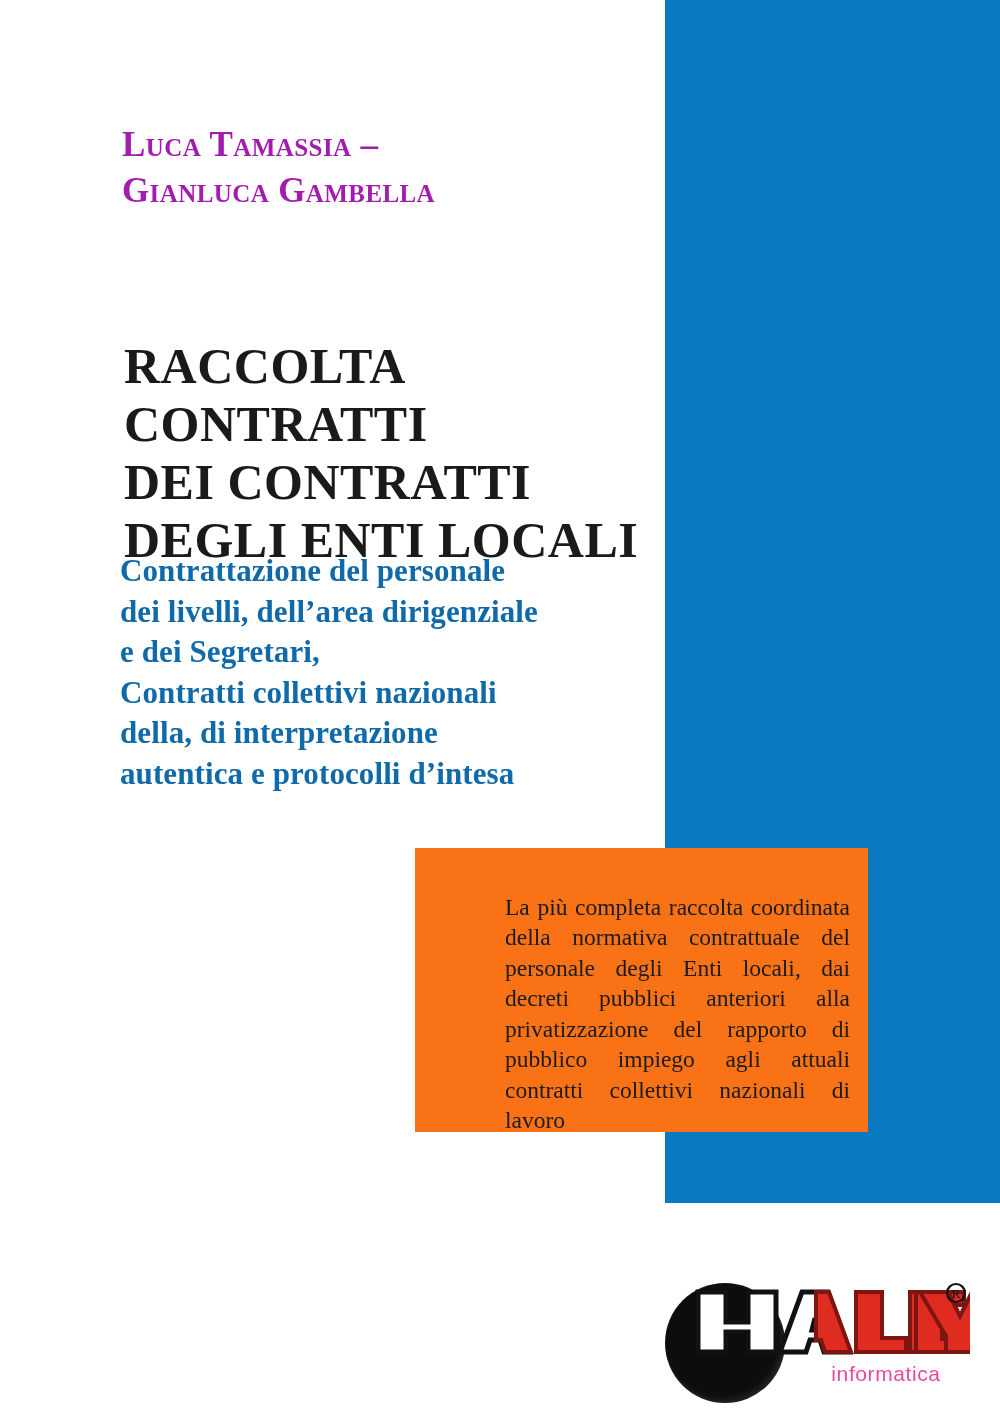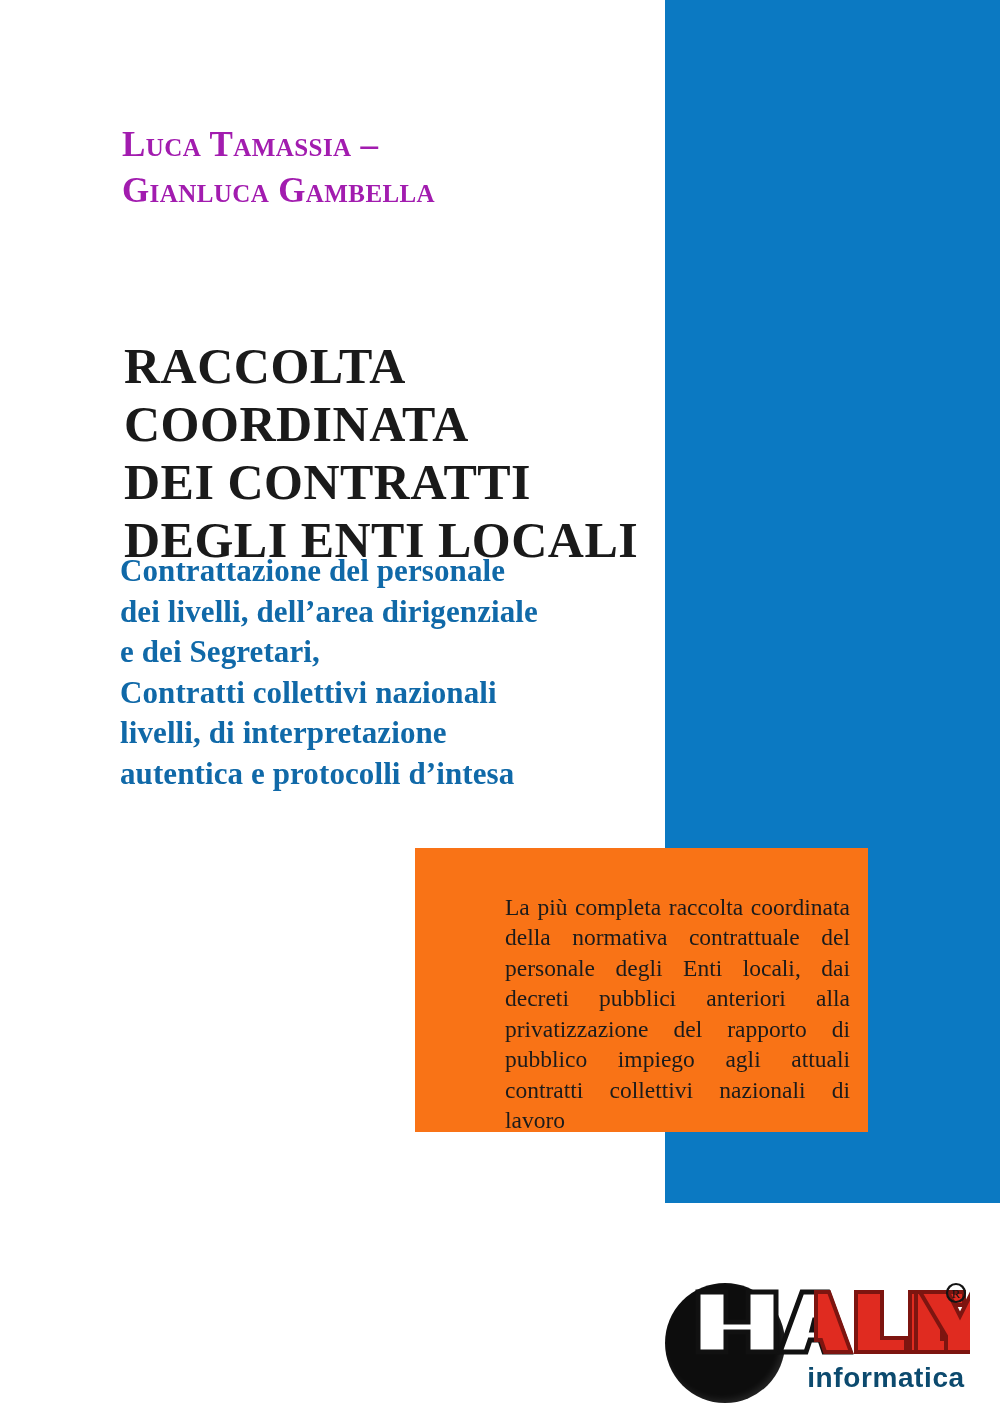--- a/index.html
+++ b/index.html
@@ -122,52 +122,52 @@
     top: 0px;
     width: 310px;
     height: 128px;
   }
   #logo-sub {
     position: absolute;
     left: 142px;
     top: 86px;
     width: 168px;
     text-align: center;
-    color: #0c4a6e;
+    color: #ec4899;
     font-family: "Liberation Sans", sans-serif;
-    font-weight: bold;
-    font-size: 28px;
+    font-weight: normal;
+    font-size: 21px;
     letter-spacing: 0.6px;
   }
 </style>
 </head>
 <body>
 
 <div id="cover">
 
   <div id="blue-band"></div>
 
   <div id="authors">
     <span class="aline">Luca Tamassia –</span>
     <span class="aline">Gianluca Gambella</span>
   </div>
 
   <h1 id="title">
     <span class="tline">RACCOLTA</span>
-    <span class="tline">COORDINATA</span>
+    <span class="tline">CONTRATTI</span>
     <span class="tline">DEI CONTRATTI</span>
     <span class="tline">DEGLI ENTI LOCALI</span>
   </h1>
 
   <div id="subtitle">
     <span class="sline">Contrattazione del personale</span>
     <span class="sline">dei livelli, dell’area dirigenziale</span>
     <span class="sline">e dei Segretari,</span>
     <span class="sline">Contratti collettivi nazionali</span>
-    <span class="sline">livelli, di interpretazione</span>
+    <span class="sline">della, di interpretazione</span>
     <span class="sline">autentica e protocolli d’intesa</span>
   </div>
 
   <div id="blurb-box">
     <p id="blurb-text">La più completa raccolta coordinata della normativa contrattuale del personale degli Enti locali, dai decreti pubblici anteriori alla privatizzazione del rapporto di pubblico impiego agli attuali contratti collettivi nazionali di lavoro</p>
   </div>
 
   <div id="logo">
     <div id="logo-circle"></div>
     <svg id="logo-wordmark" viewBox="0 0 310 128">

